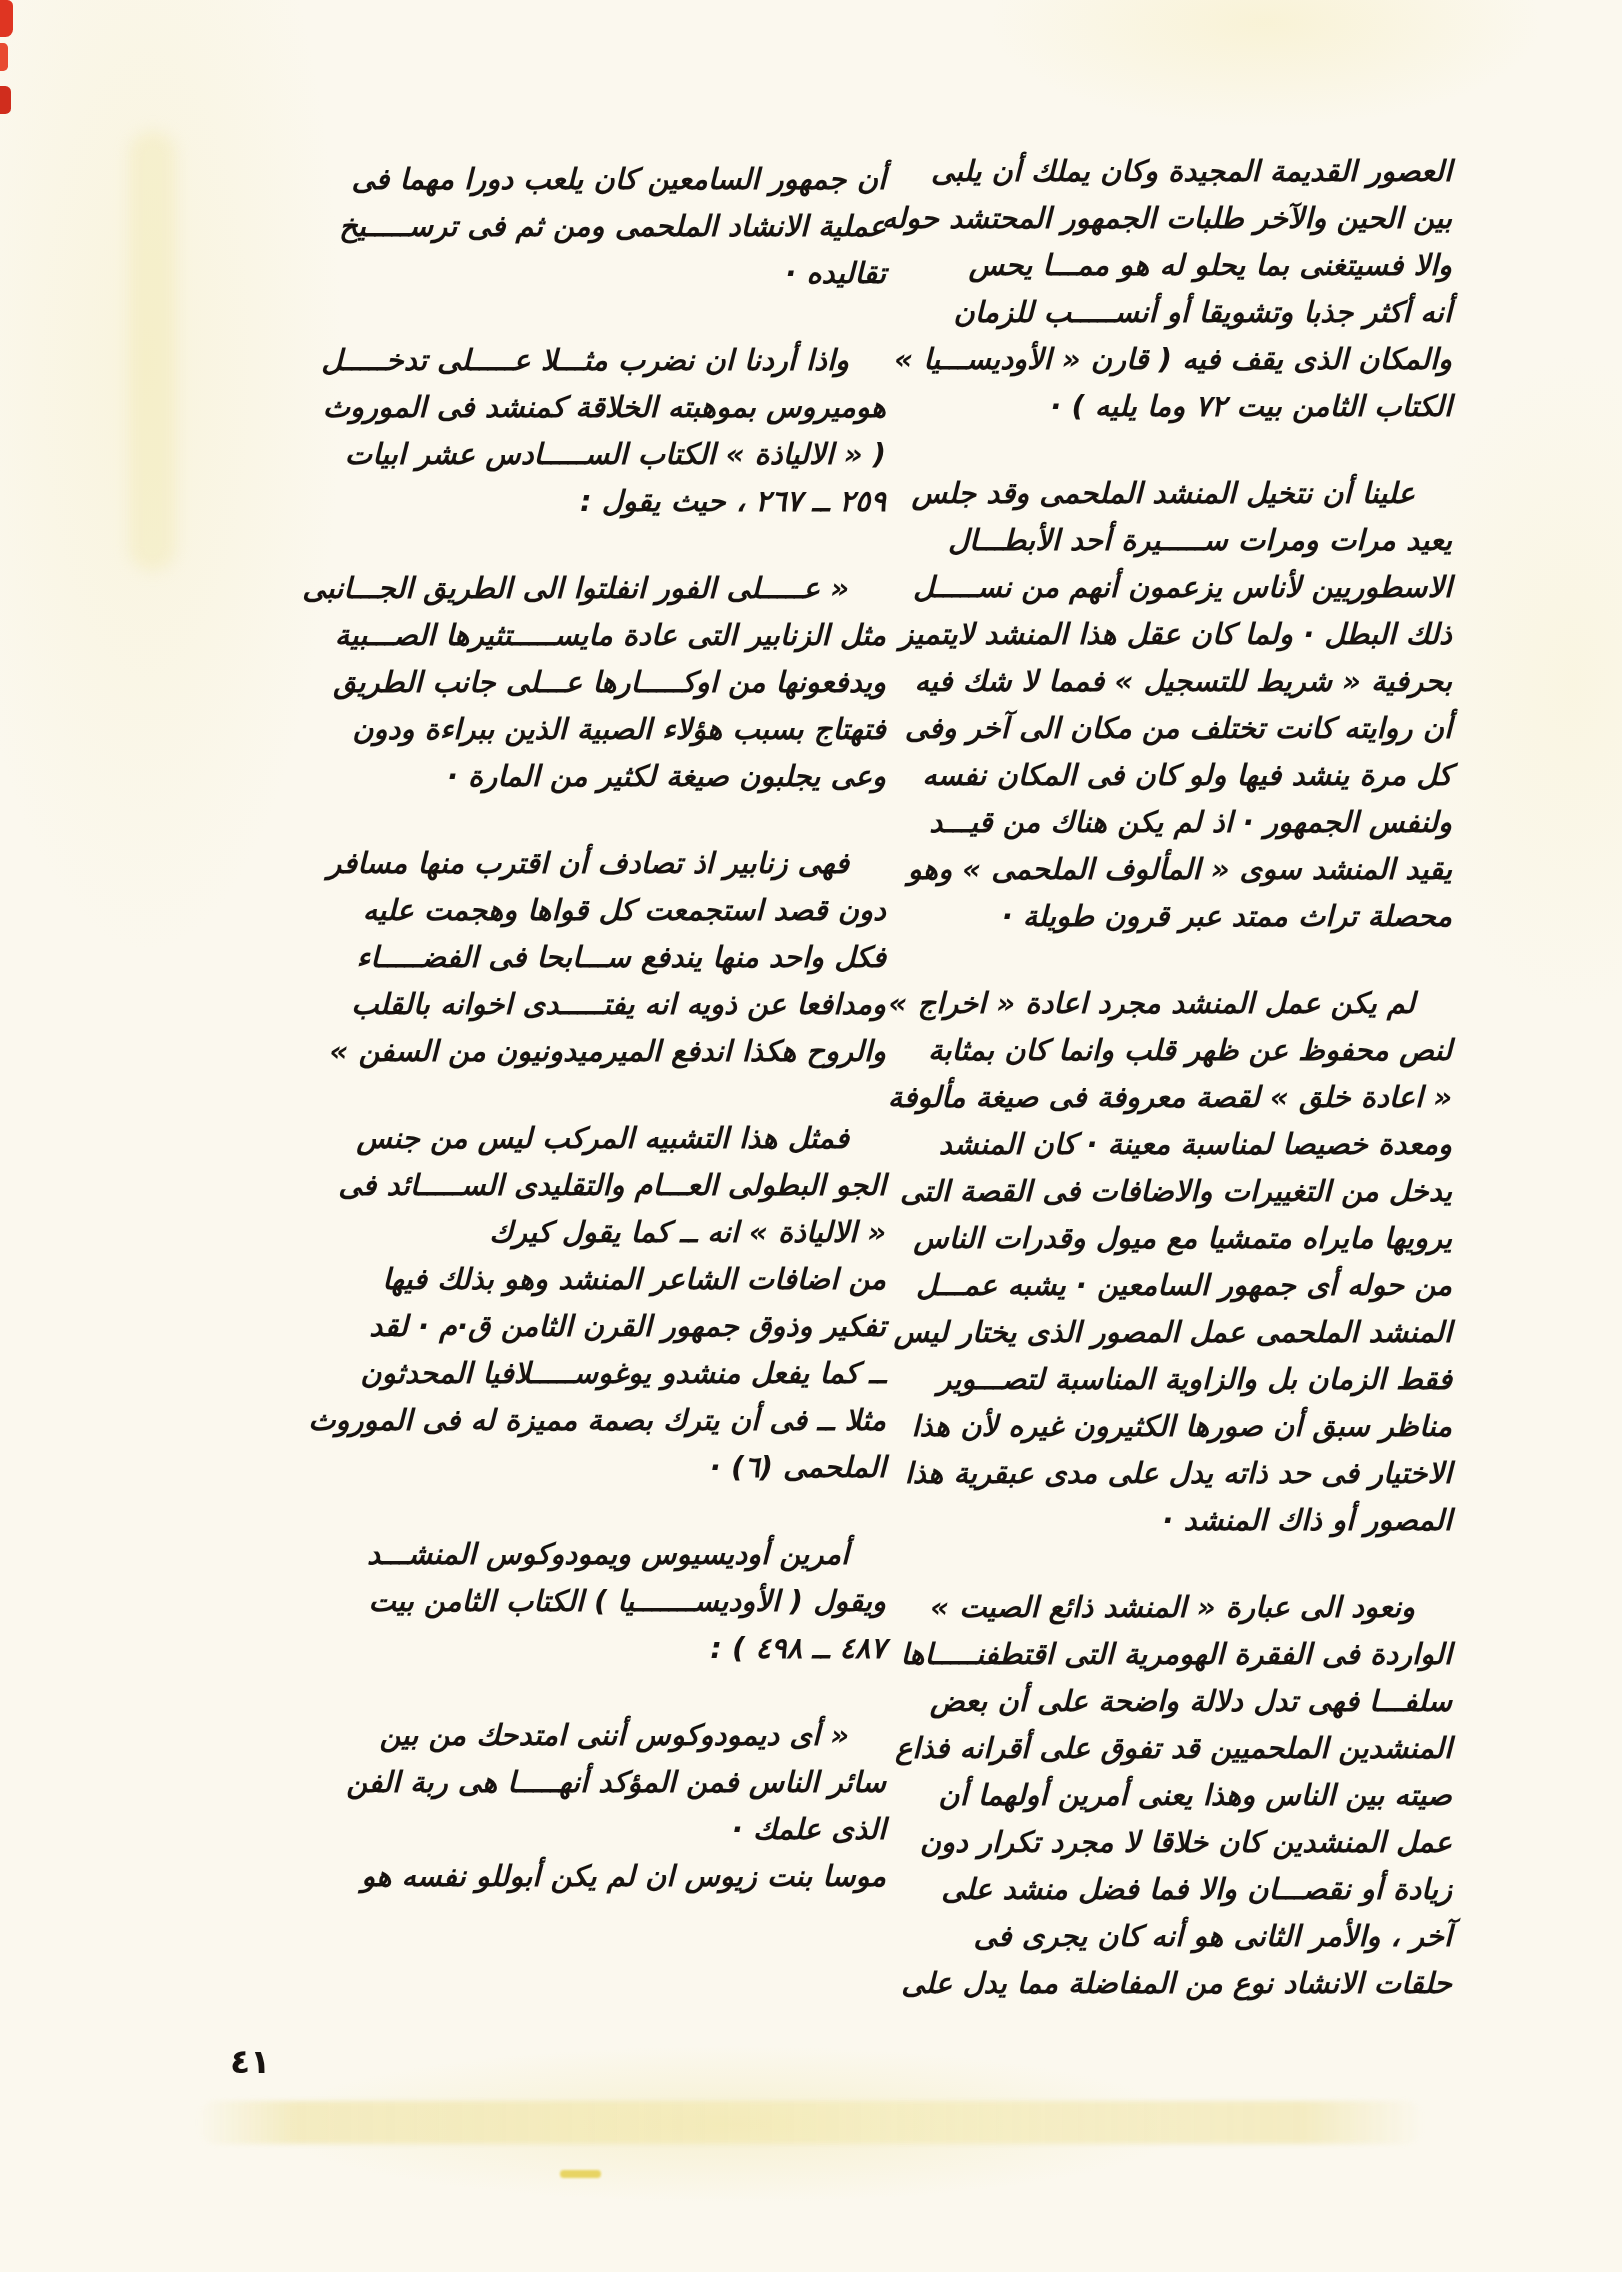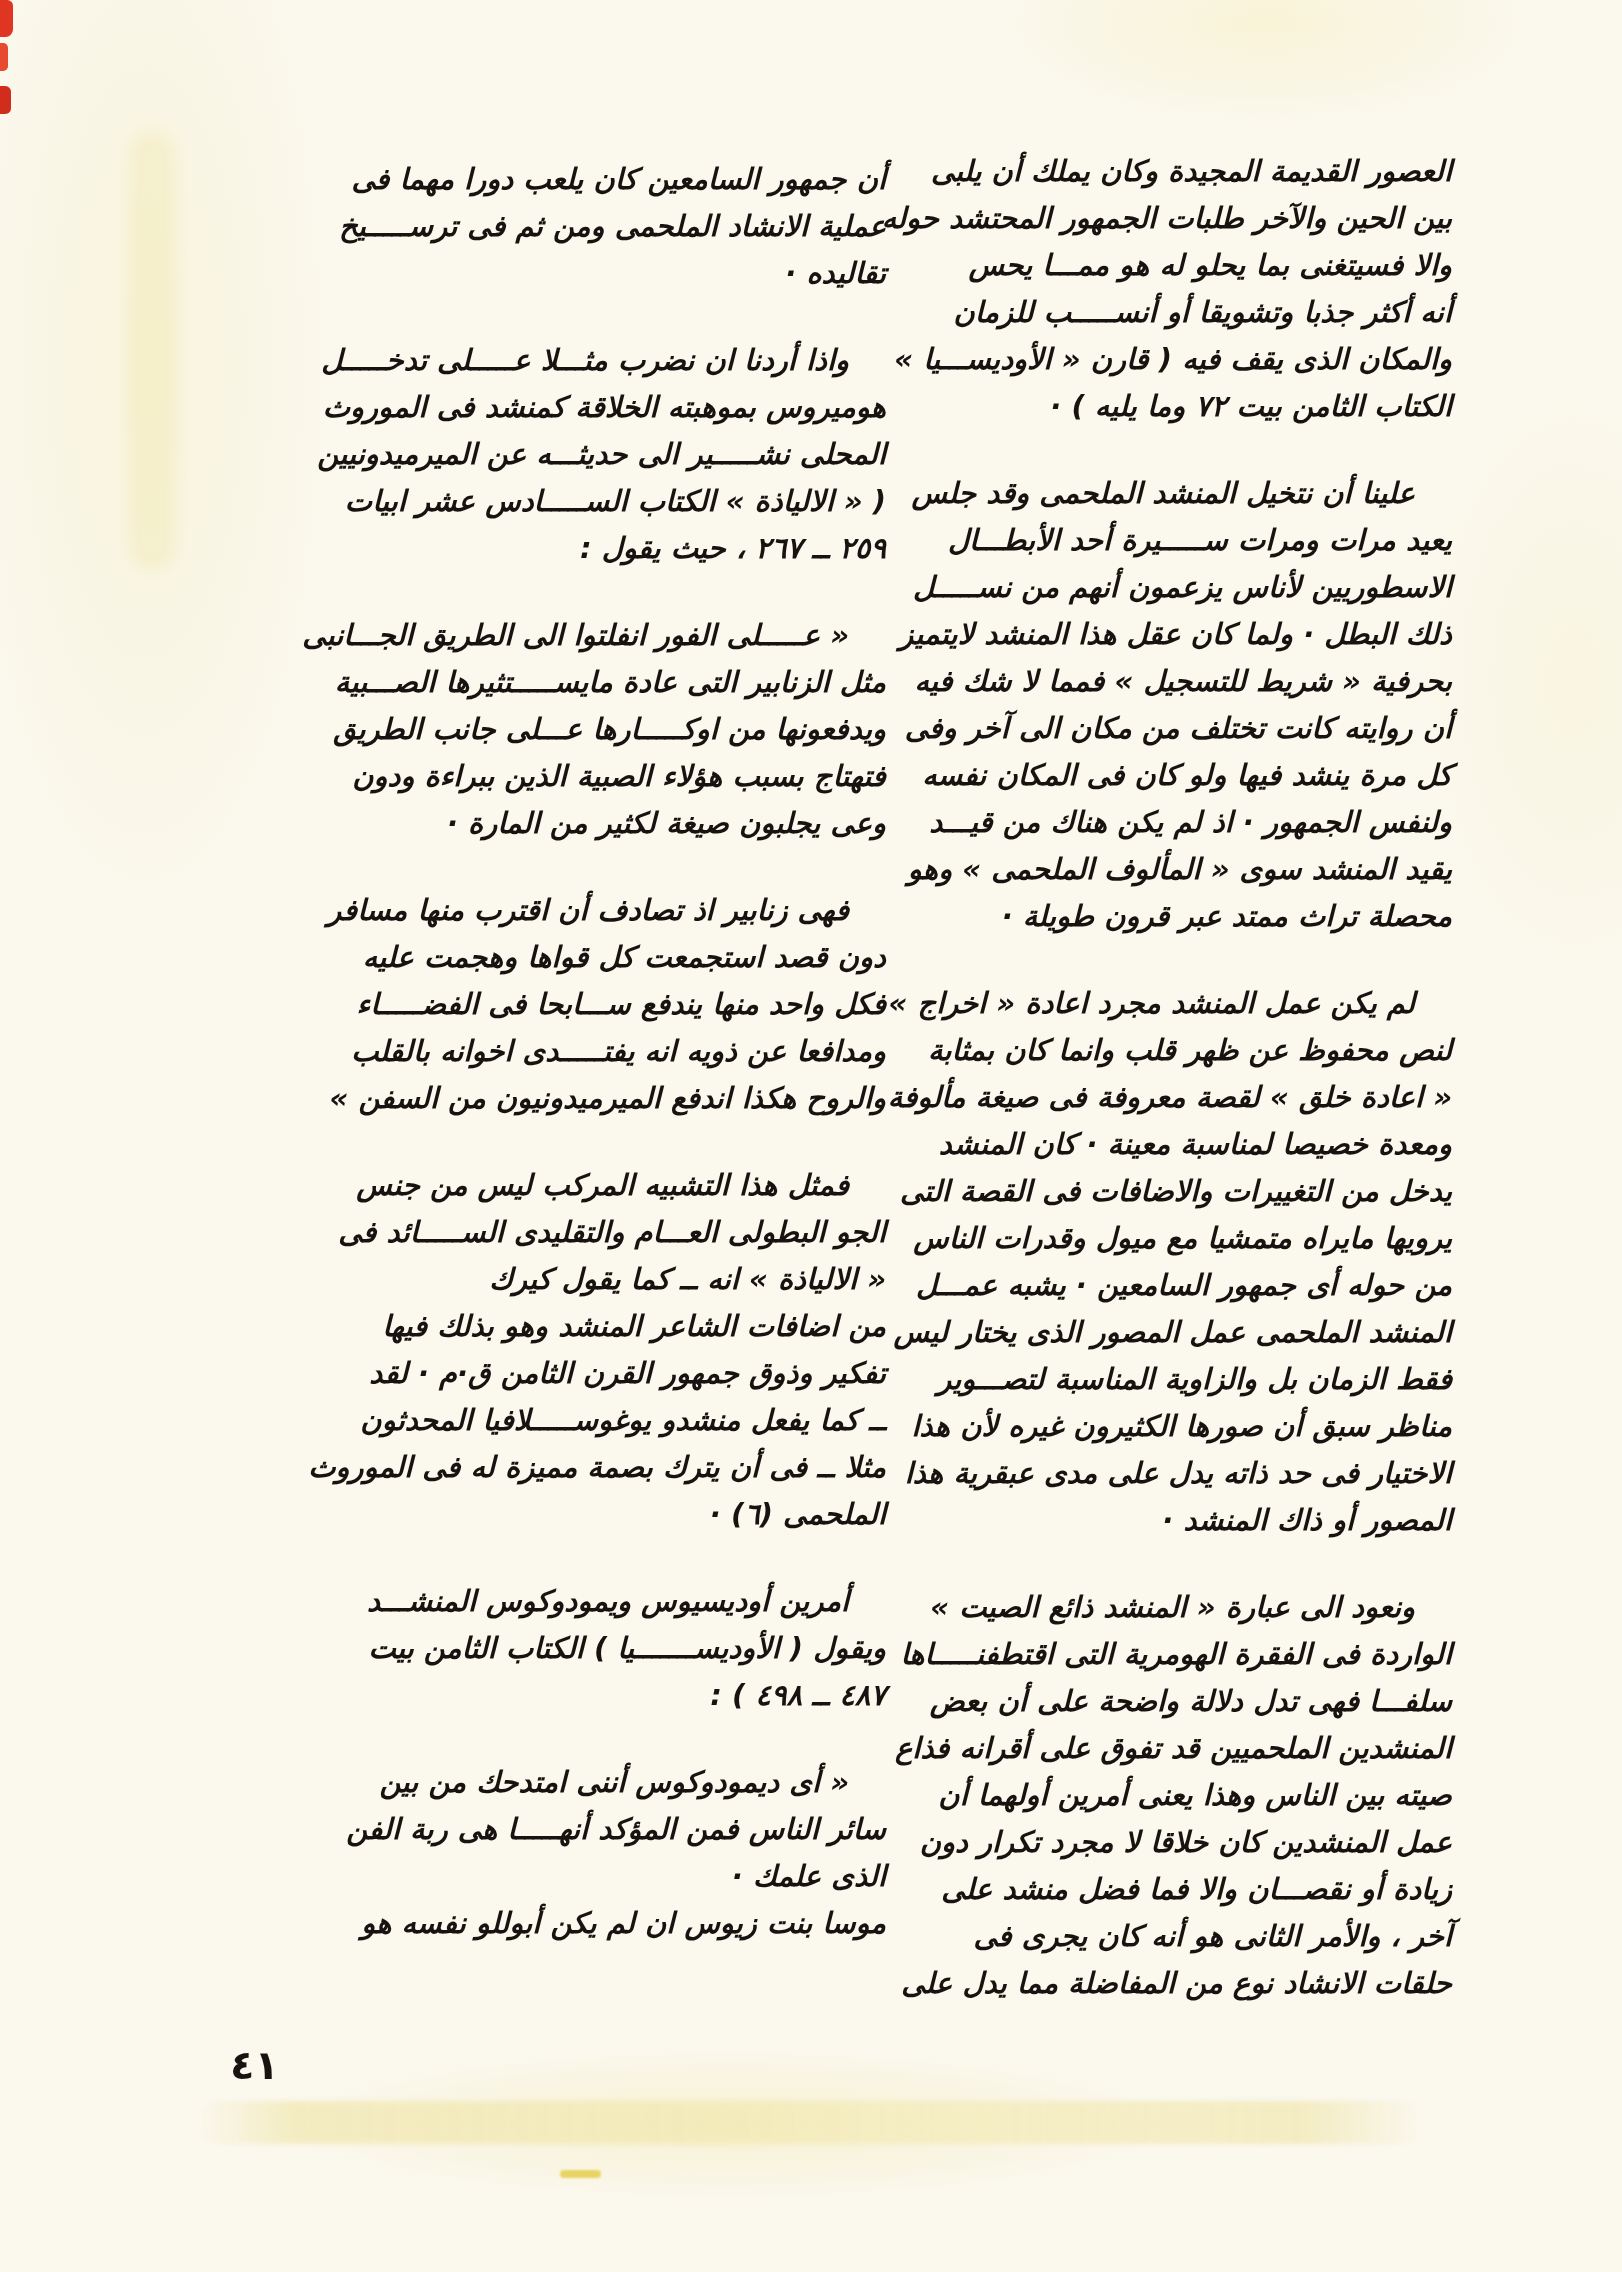--- a/index.html
+++ b/index.html
@@ -30,21 +30,21 @@
   .line{
     height:47px;
     white-space:nowrap;
     text-align:right;
     letter-spacing:0;
   }
   .line.indent{ padding-right:37px; }
   .page-number{
     position:absolute;
     left:230px; top:2042px;
-    font-size:40px;
+    font-size:33px;
     font-weight:700;
     direction:rtl;
   }
   
   .red-mark{ position:absolute; background:#df3522; }
   .red-1{ left:0; top:0;  width:13px; height:37px; border-radius:0 5.6px 7.5px 0; }
   .red-2{ left:0; top:43px; width:8.4px;  height:28px; border-radius:0 4.7px 4.7px 0; background:#e84a31;}
   .red-3{ left:0; top:86px; width:11.2px; height:28px; border-radius:0 5.6px 5.6px 0; background:#d02d1d;}
   .smudge-band{
     position:absolute;
@@ -128,21 +128,20 @@
     </div>
   <div class="column col-left">
       <div class="para">
         <div class="line">أن جمهور السامعين كان يلعب دورا مهما فى</div>
         <div class="line">عملية الانشاد الملحمى ومن ثم فى ترســـــيخ</div>
         <div class="line">تقاليده ·</div>
       </div>
       <div class="para">
         <div class="line indent">واذا أردنا ان نضرب مثـــلا عـــــلى تدخـــــل</div>
         <div class="line">هوميروس بموهبته الخلاقة كمنشد فى الموروث</div>
-        <div class="line">المحلى نشـــــير الى حديثـــه عن الميرميدونيين</div>
         <div class="line">( « الالياذة » الكتاب الســـــادس عشر ابيات</div>
         <div class="line">٢٥٩ ــ ٢٦٧ ، حيث يقول :</div>
       </div>
       <div class="para">
         <div class="line indent">« عـــــلى الفور انفلتوا الى الطريق الجـــانبى</div>
         <div class="line">مثل الزنابير التى عادة مايســـــتثيرها الصـــبية</div>
         <div class="line">ويدفعونها من اوكـــــارها عـــلى جانب الطريق</div>
         <div class="line">فتهتاج بسبب هؤلاء الصبية الذين ببراءة ودون</div>
         <div class="line">وعى يجلبون صيغة لكثير من المارة ·</div>
       </div>

